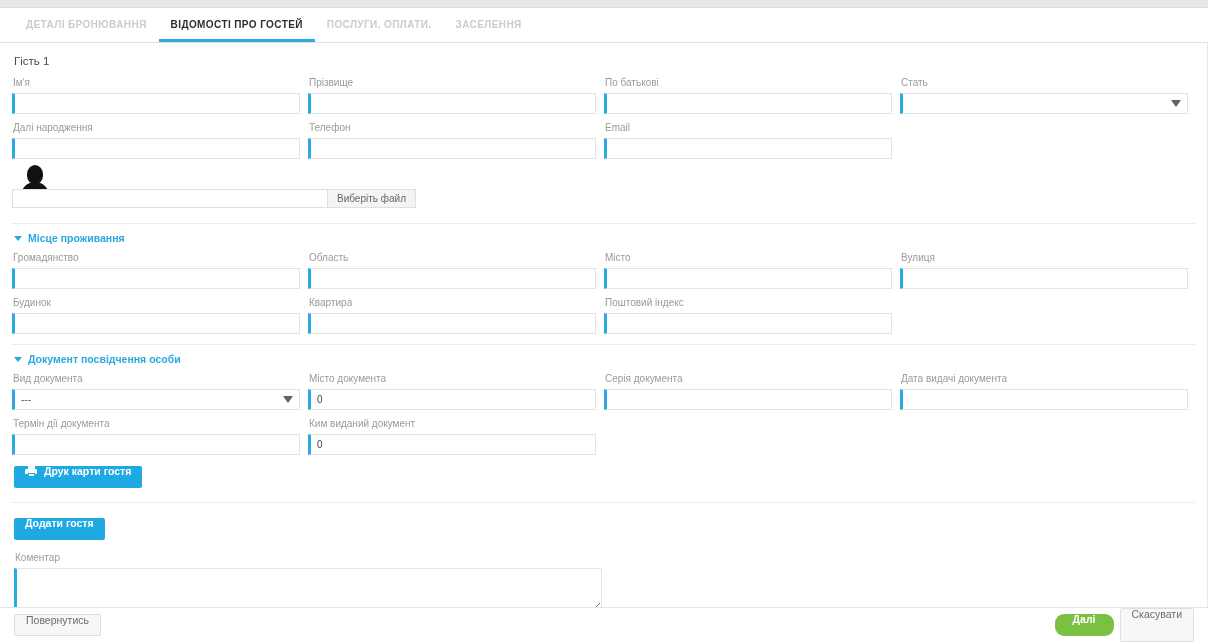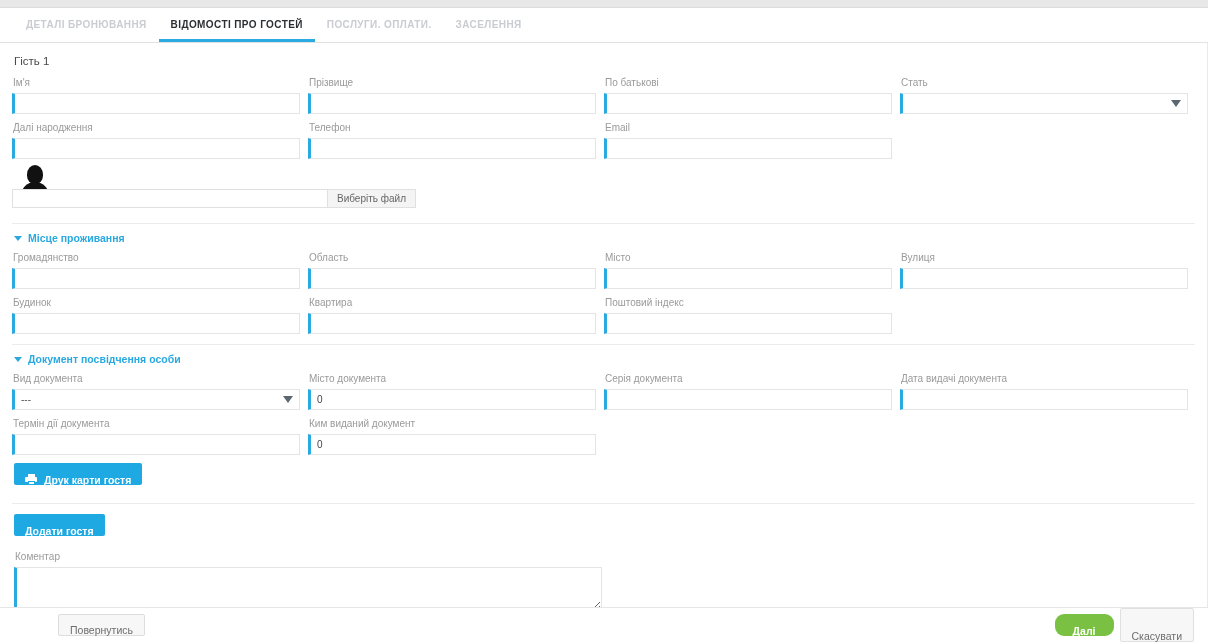--- a/index.html
+++ b/index.html
@@ -168,21 +168,21 @@
   }
   .chev {
     width: 0; height: 0;
     border-left: 4px solid transparent;
     border-right: 4px solid transparent;
     border-top: 5px solid #2aa9e0;
   }
 
   
   .btn {
-    display: inline-flex; align-items: flex-end; gap: 7px;
+    display: inline-flex; align-items: flex-start; gap: 7px;
     font-size: 10.5px; font-weight: bold;
     border: none; cursor: pointer;
     font-family: inherit;
     line-height: 1;
   }
   .btn-blue {
     background: #1fa9e3; color: #fff;
     height: 22px; padding: 0 11px;
     border-radius: 2px;
   }
@@ -203,21 +203,20 @@
     border-radius: 2px;
     font-weight: normal;
   }
   .btn-grey-plain {
     background: #f7f7f7; color: #6d6d6d;
     height: 22px; padding: 0 11px;
     border: 1px solid #dddddd;
     border-radius: 2px;
     font-weight: normal;
     font-size: 10.5px;
-    margin-left: 44px;
   }
 
   .print-row { padding: 6px 2px 0 2px; }
   .add-row { padding: 10px 2px 0 2px; }
 
   
   .comment-block { padding: 6px 2px 0 2px; }
   .ta {
     display: block;
     width: 588px; height: 44px;

